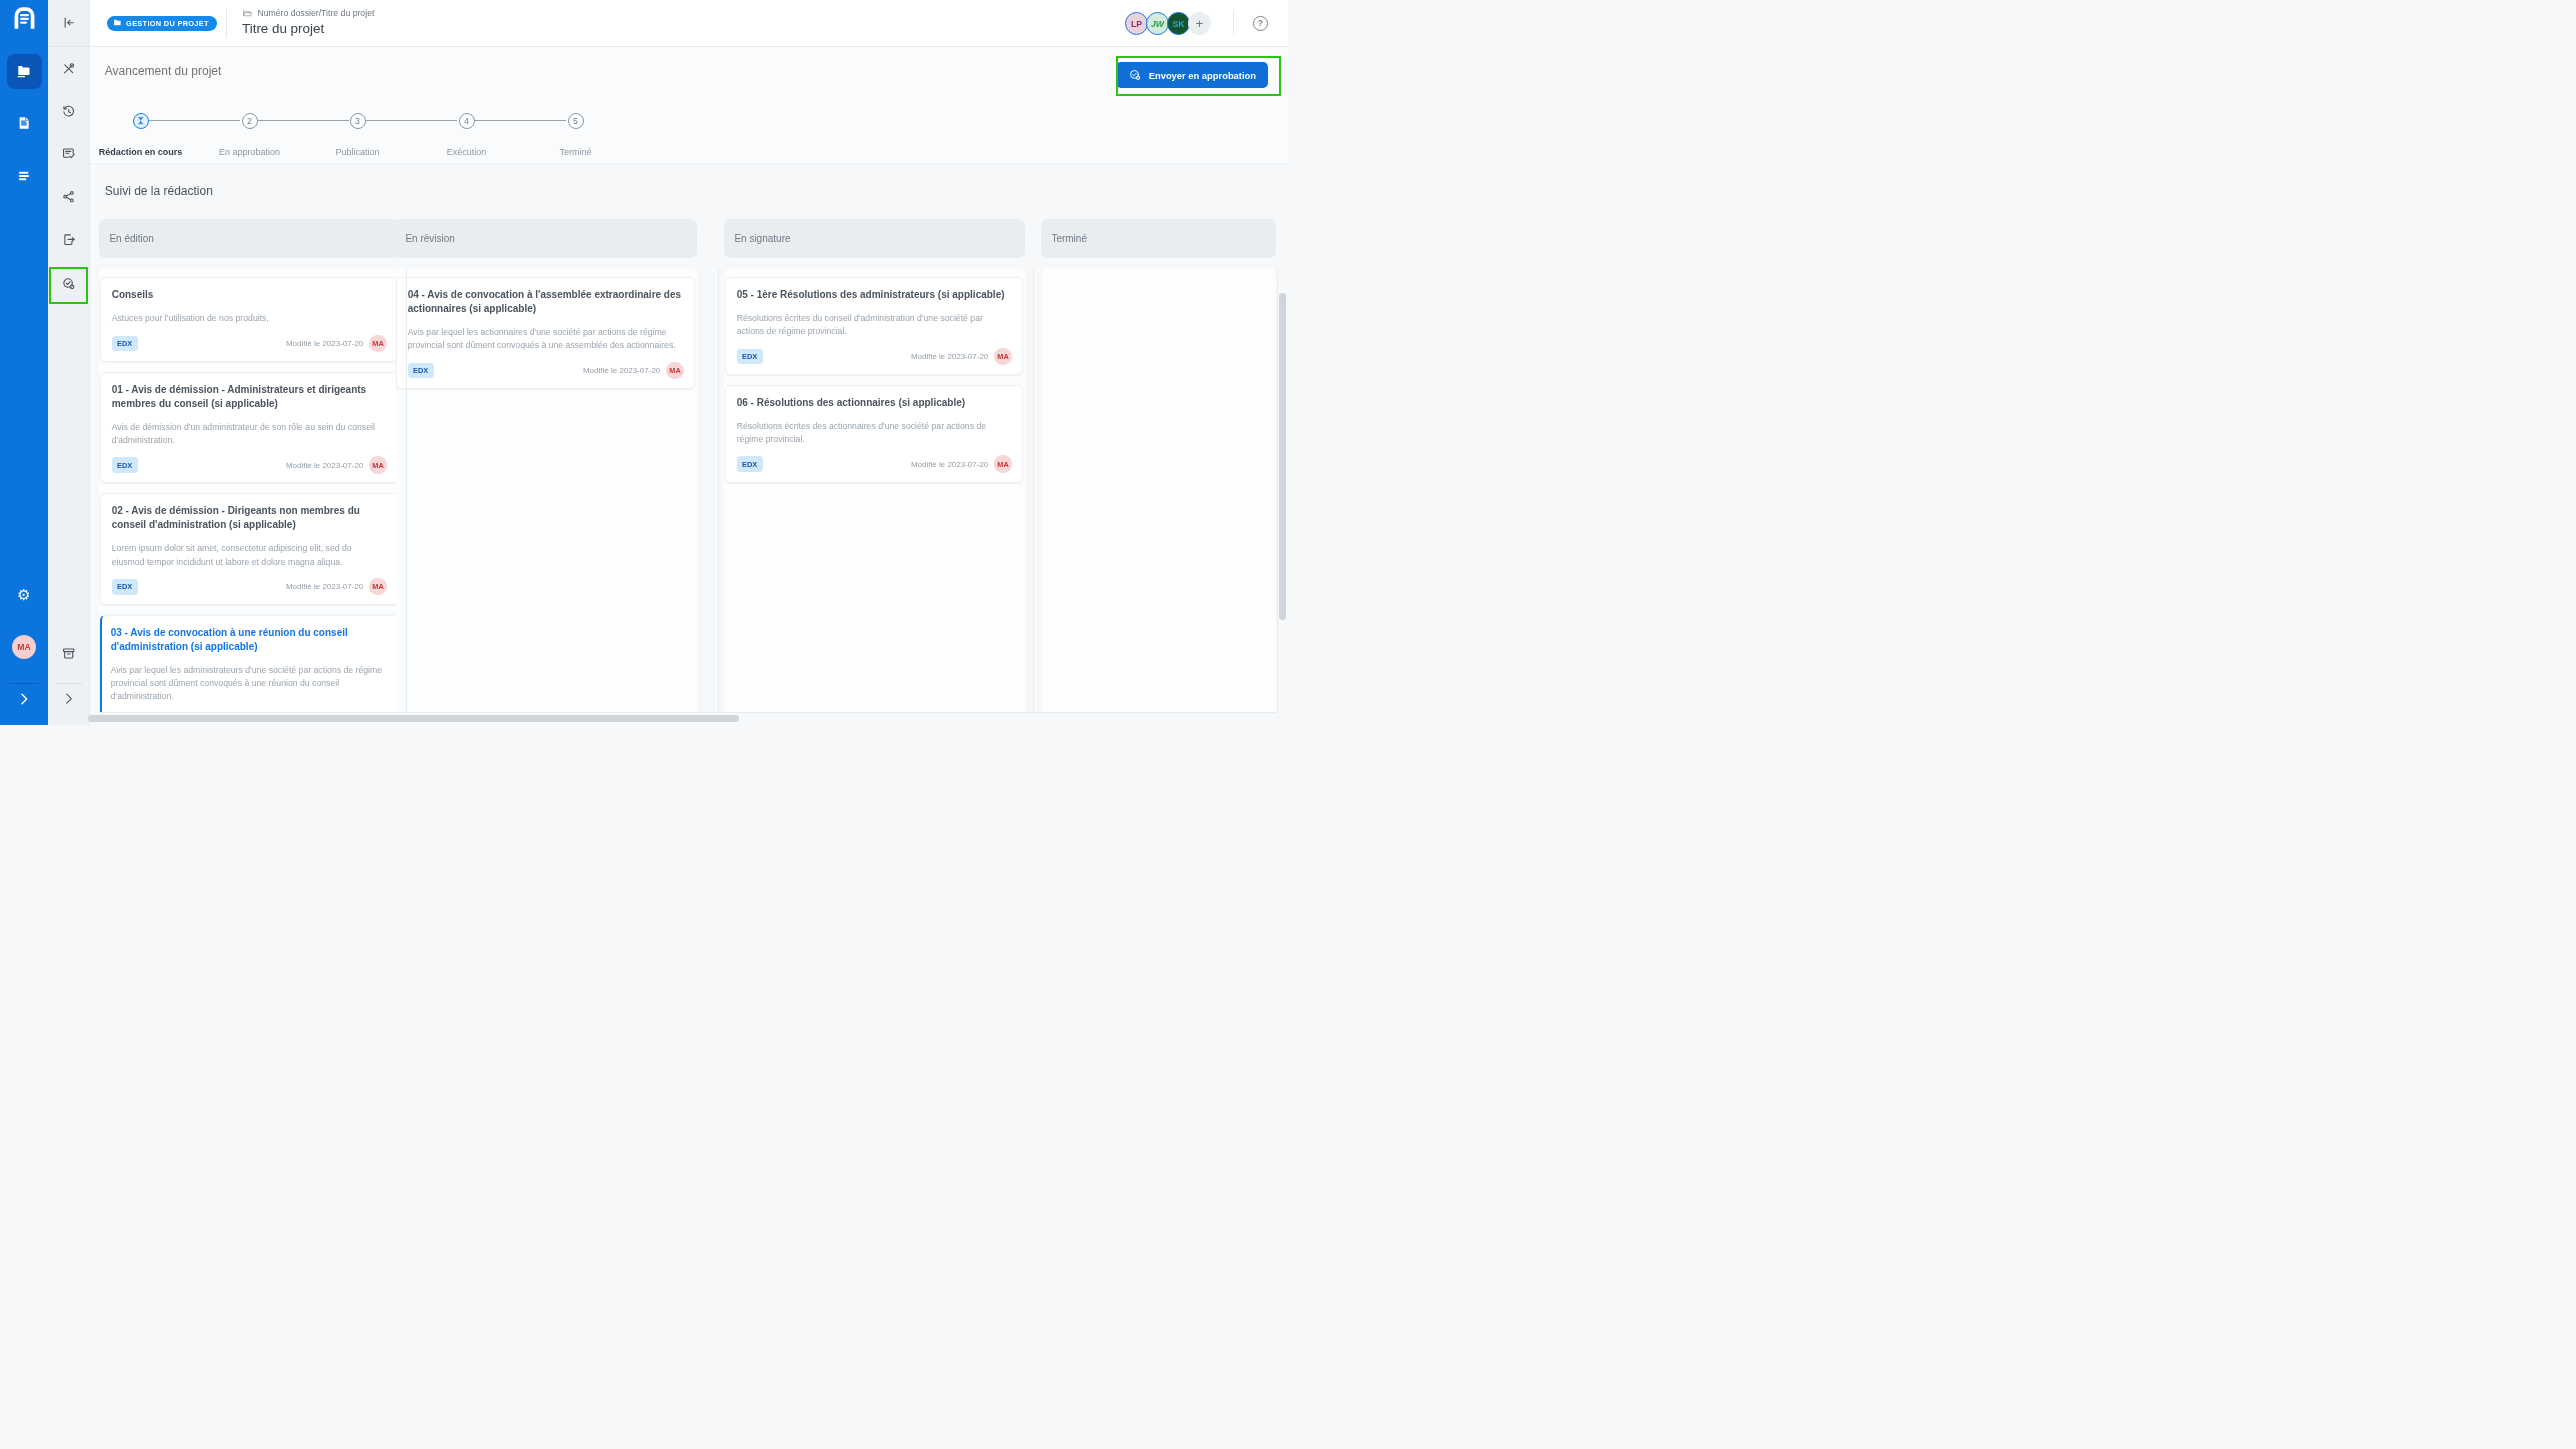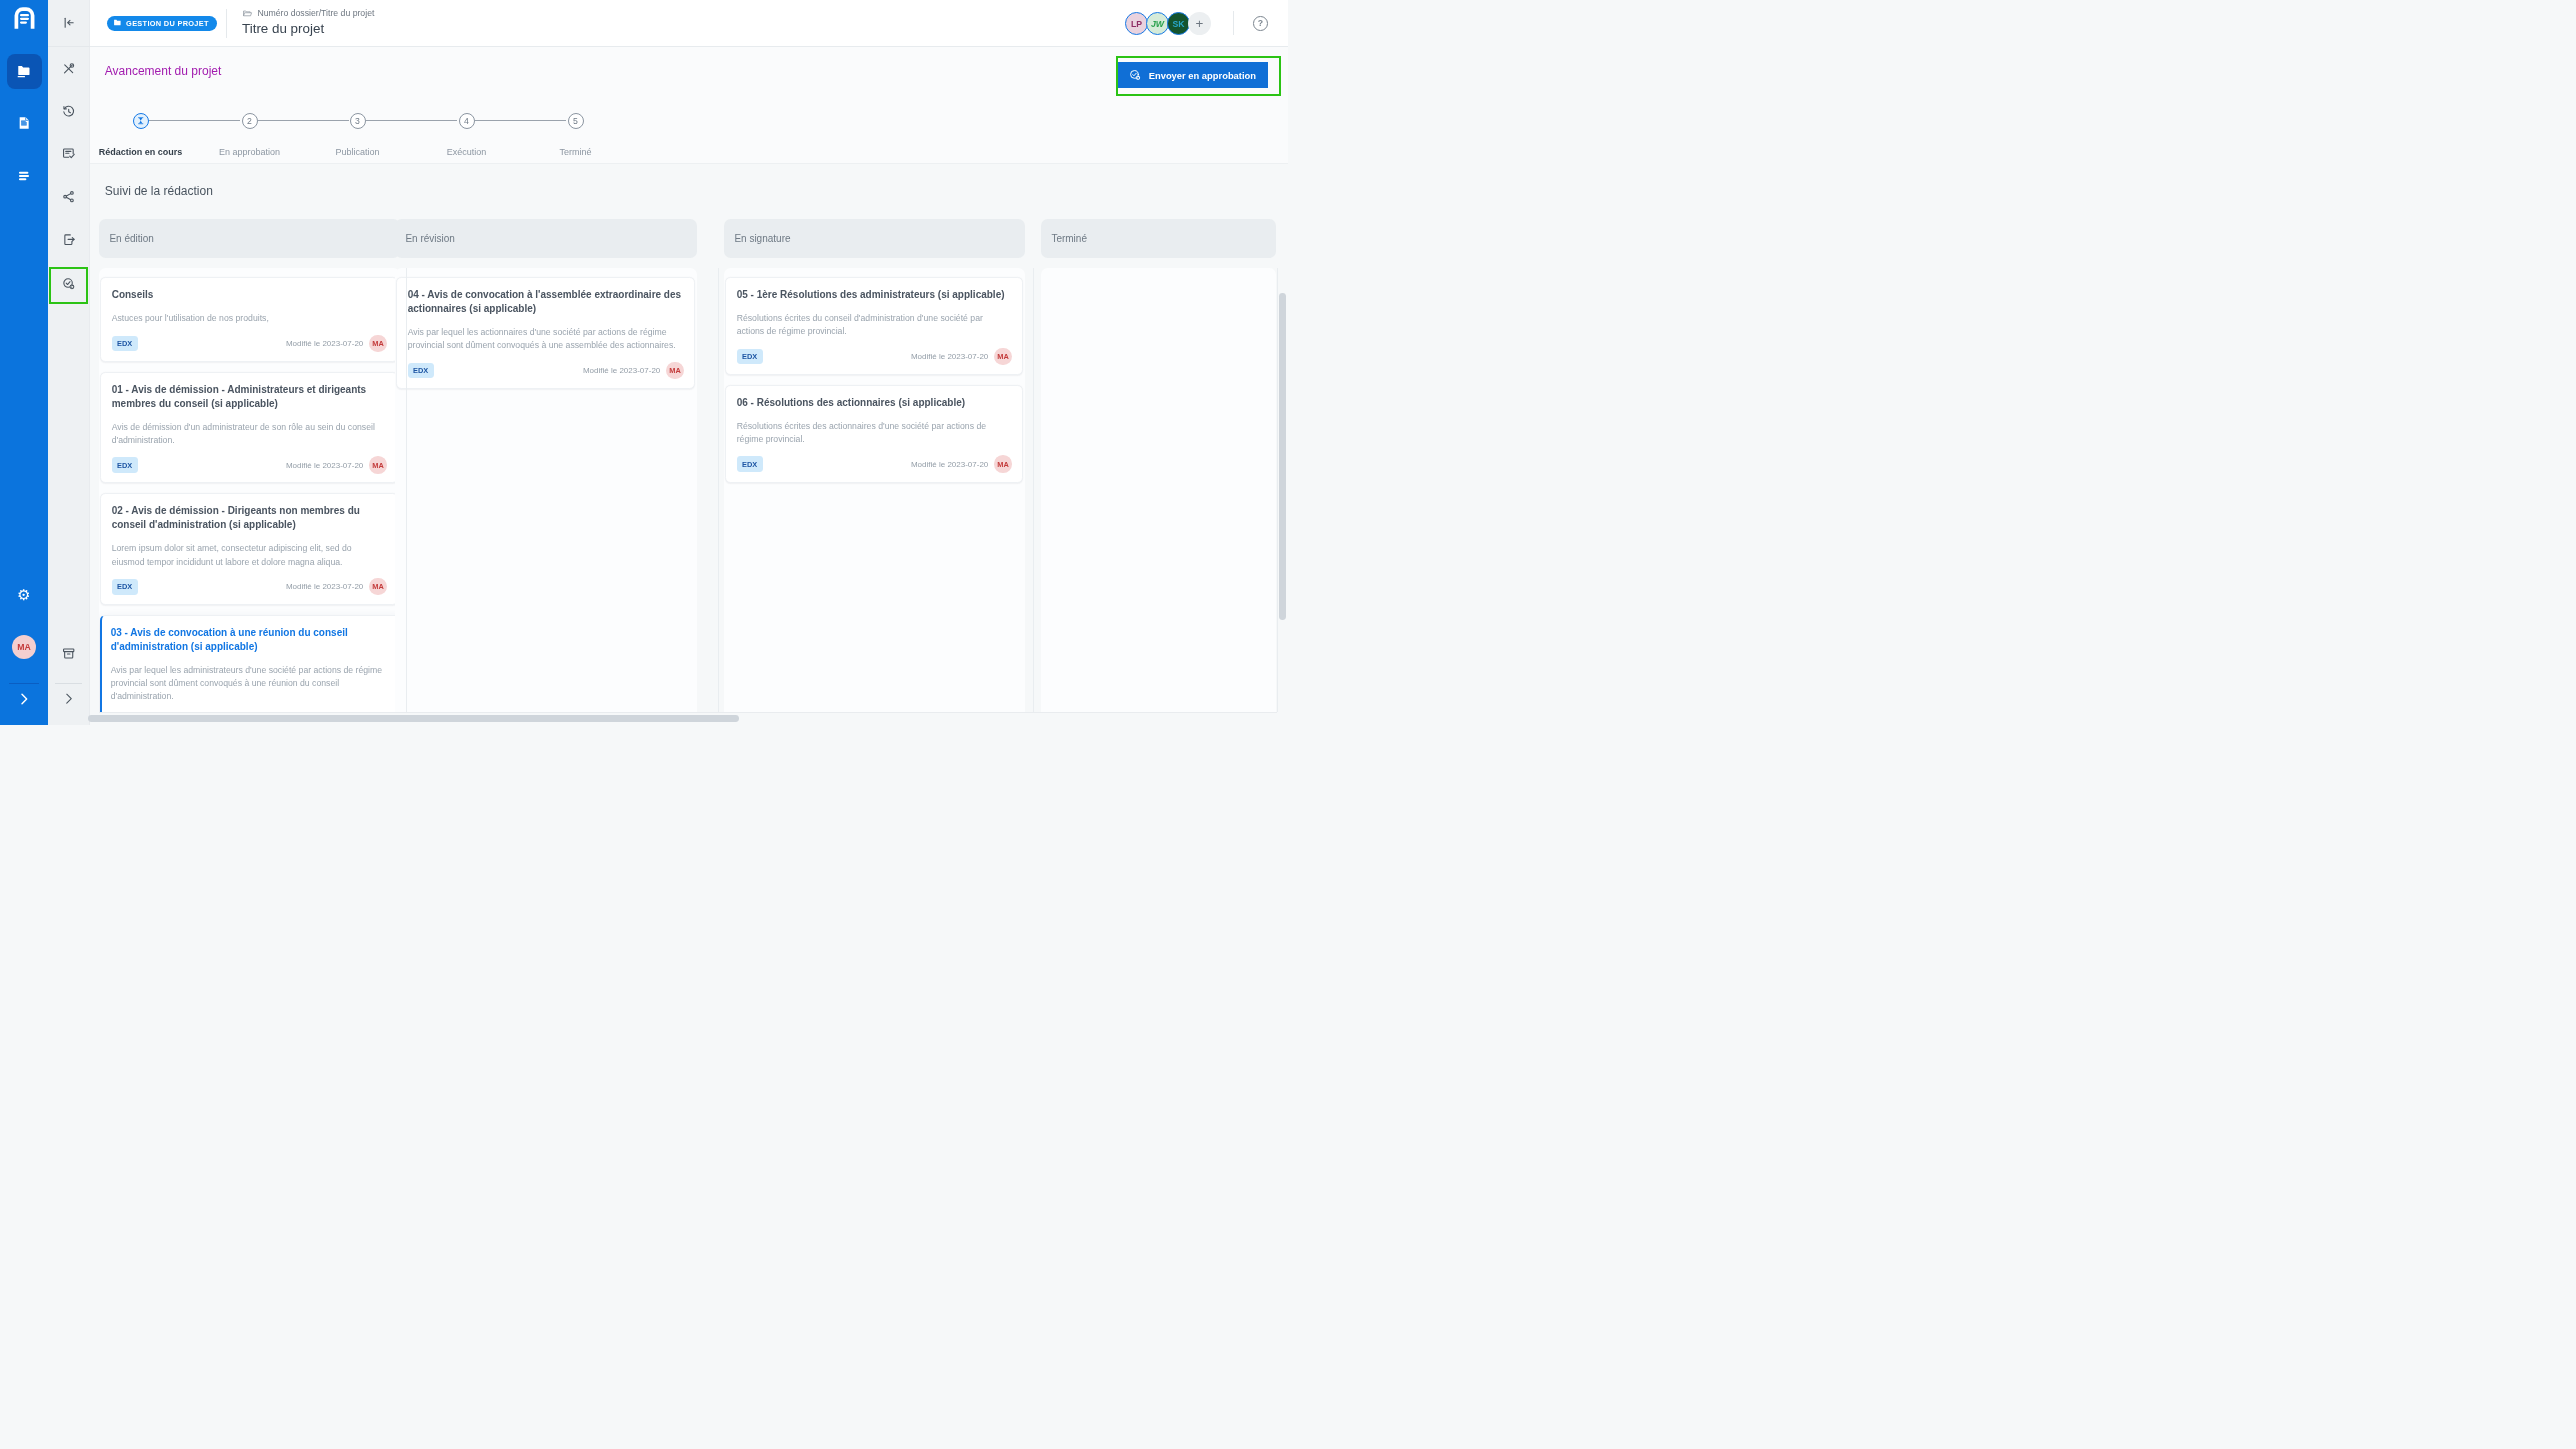--- a/index.html
+++ b/index.html
@@ -38,22 +38,22 @@
   .crumb svg { width:10.7px; height:10.7px; color:#8a939d; }
   .page-title { position:absolute; left:152px; top:21px; font-size:13.4px; color:#38434f; }
   .avatars { position:absolute; left:1037px; top:12px; display:flex; }
   .avatar { width:23px; height:23px; border-radius:50%; display:flex; align-items:center; justify-content:center; font-size:8.7px; font-weight:bold; border:1.7px solid #1579e6; margin-left:-2px; cursor:pointer; }
   .avatar.add { border:none; background:#eceff1; color:#6d7680; font-size:13.4px; font-weight:normal; }
   .hdr-sep2 { position:absolute; left:1143px; top:11.4px; width:1px; height:24px; background:#e5e9ec; }
   .help-btn { position:absolute; left:1163px; top:16px; width:14.8px; height:14.8px; border:1.3px solid #7b858f; border-radius:50%; color:#7b858f; font-size:8.7px; font-weight:bold; display:flex; align-items:center; justify-content:center; cursor:pointer; }
 
   
   .stepper-sec { position:absolute; left:0; top:47px; right:0; height:117px; background:#fafbfc; border-bottom:0.7px solid #edf0f2; }
-  .sec-title { position:absolute; left:14.8px; top:17.4px; font-size:12px; color:#a21caf; }
-  .send-btn { position:absolute; right:20px; top:15.4px; height:26px; padding:0 12px; border:none; border-radius:0; background:#106fd6; color:#fff; font-family:inherit; font-size:9.4px; font-weight:bold; display:flex; align-items:center; gap:6.7px; cursor:pointer; }
+  .sec-title { position:absolute; left:14.8px; top:17.4px; font-size:12px; color:#737373; }
+  .send-btn { position:absolute; right:20px; top:15.4px; height:26px; padding:0 12px; border:none; border-radius:5px; background:#106fd6; color:#fff; font-family:inherit; font-size:9.4px; font-weight:bold; display:flex; align-items:center; gap:6.7px; cursor:pointer; }
   .send-btn svg { width:14px; height:14px; --arr:#106fd6; }
   .steps { position:absolute; left:0; top:0; right:0; bottom:0; }
   .connector { position:absolute; top:73px; height:1.3px; background:#9aa2ac; }
   .step { position:absolute; width:109px; text-align:center; top:66px; cursor:pointer; }
   .dot { width:16px; height:16px; border-radius:50%; margin:0 auto; background:#fff; border:1px solid #8b95a1; color:#717c88; font-size:8.7px; display:flex; align-items:center; justify-content:center; }
   .step.current .dot { background:#e3f1fd; border-color:#1579e6; color:#1176e3; }
   .dot svg { width:9.4px; height:9.4px; }
   .slabel { margin-top:18px; font-size:9px; color:#8d97a2; }
   .step.current .slabel { color:#333e49; font-weight:bold; }
 

